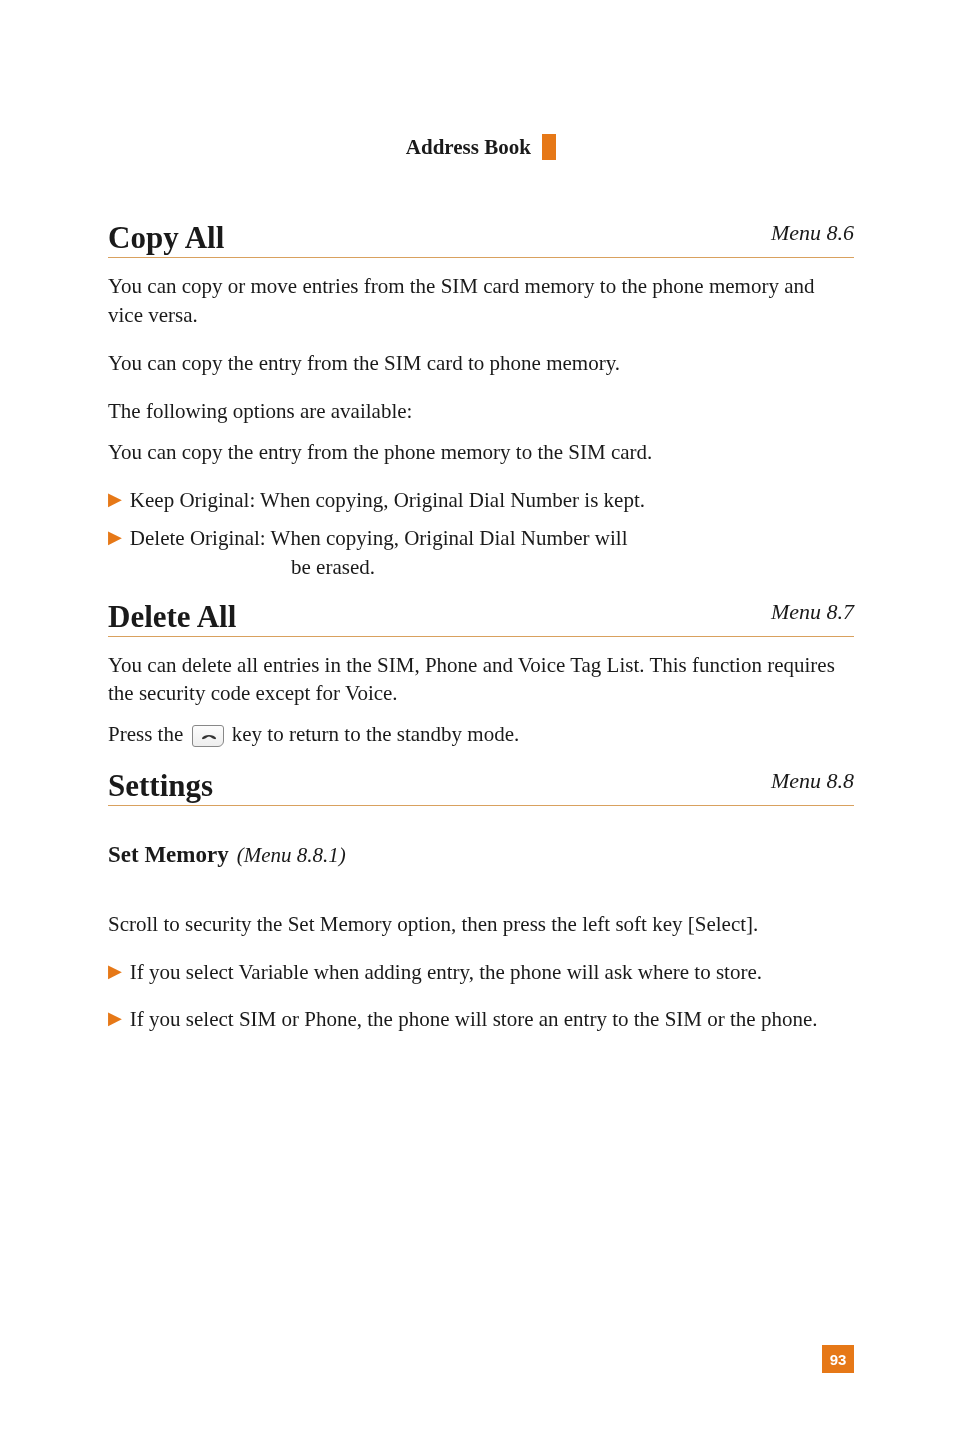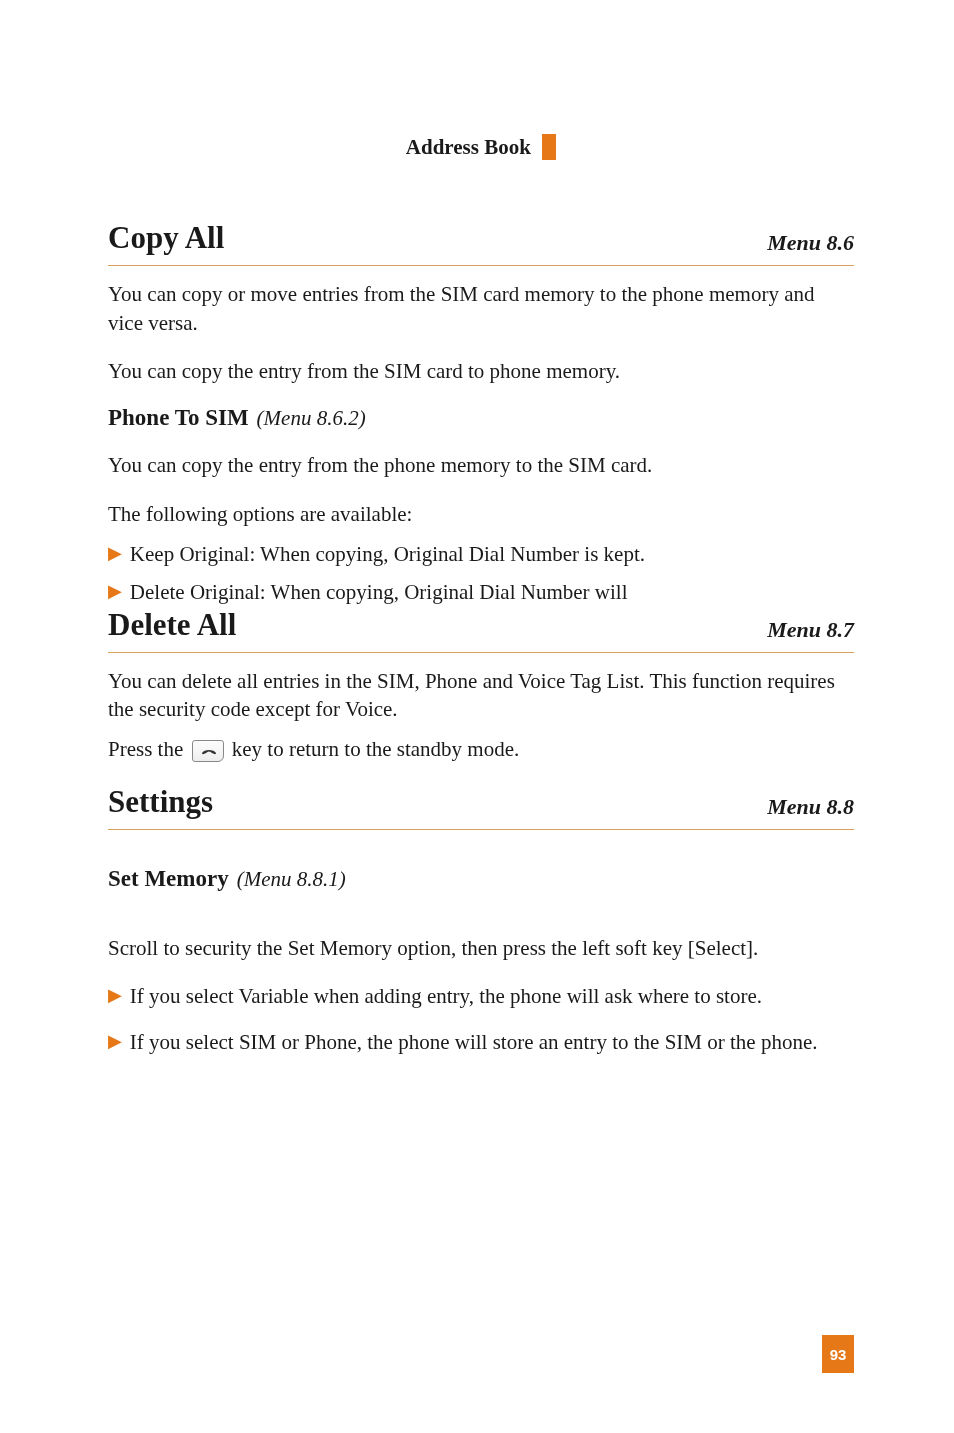--- a/index.html
+++ b/index.html
@@ -31,33 +31,32 @@
     height: 26px;
     background: #e67817;
     vertical-align: middle;
     margin-left: 6px;
     position: relative;
     top: -2px;
   }
   .section-row {
     display: flex;
     justify-content: space-between;
-    align-items: flex-end;
+    align-items: flex-start;
     border-bottom: 1px solid #d9a15e;
-    padding-bottom: 9px;
+    padding-bottom: 1px;
     margin-bottom: 14px;
   }
   .section-title {
     font-size: 31px;
     font-weight: bold;
   }
   .menu-ref {
     font-style: italic;
     font-size: 22px;
-    font-weight: bold;
   }
   .body-text {
     font-size: 21px;
     line-height: 1.35;
     margin-bottom: 20px;
   }
   .subhead-row {
     margin-top: 10px;
     margin-bottom: 20px;
   }
@@ -110,21 +109,21 @@
   .key-icon svg {
     position: absolute;
     left: 7px;
     top: 4px;
   }
   .page-number-box {
     position: absolute;
     right: 100px;
     bottom: 60px;
     width: 32px;
-    height: 38px;
+    height: 28px;
     background: #e67817;
     color: #fff;
     font-size: 15px;
     font-weight: bold;
     display: flex;
     align-items: center;
     justify-content: center;
     font-family: Arial, sans-serif;
   }
   .spacer-lg { height: 22px; }
@@ -141,39 +140,36 @@
   </div>
 
   <div class="section-row">
     <span class="section-title">Copy All</span>
     <span class="menu-ref">Menu 8.6</span>
   </div>
   <p class="body-text">You can copy or move entries from the SIM card memory to the phone memory and vice versa.</p>
 
   <p class="body-text">You can copy the entry from the SIM card to phone memory.</p>
 
-  <div class="subhead-row">
-    <span class="subhead-title">Phone To SIM</span>
-    <span class="subhead-menu">(Menu 8.6.2)</span>
-  </div>
+  <p class="body-text" style="margin-bottom:12px;">The following options are available:</p>
   <p class="body-text">You can copy the entry from the phone memory to the SIM card.</p>
-  <p class="body-text" style="margin-bottom:12px;">The following options are available:</p>
 
   <div class="bullet-item">
     <span class="tri">▶</span>
     <div class="bullet-content">
       <span class="bold">Keep Original:</span><span> When copying, Original Dial Number is kept.</span>
     </div>
   </div>
   <div class="bullet-item" style="margin-bottom:0;">
     <span class="tri">▶</span>
     <div class="bullet-content">
       <span class="bold">Delete Original:</span><span> When copying, Original Dial Number will</span>
     </div>
   </div>
+  <p class="indent-continue">be erased.</p>
 
   <div class="section-row">
     <span class="section-title">Delete All</span>
     <span class="menu-ref">Menu 8.7</span>
   </div>
   <p class="body-text" style="margin-bottom:12px;">
     <span>You can delete all entries in the </span><span class="bold">SIM</span><span>, </span><span class="bold">Phone</span><span> and </span><span class="bold">Voice Tag List.</span><span> This function requires the security code except for Voice.</span>
   </p>
   <p class="body-text">
     <span>Press the </span>

